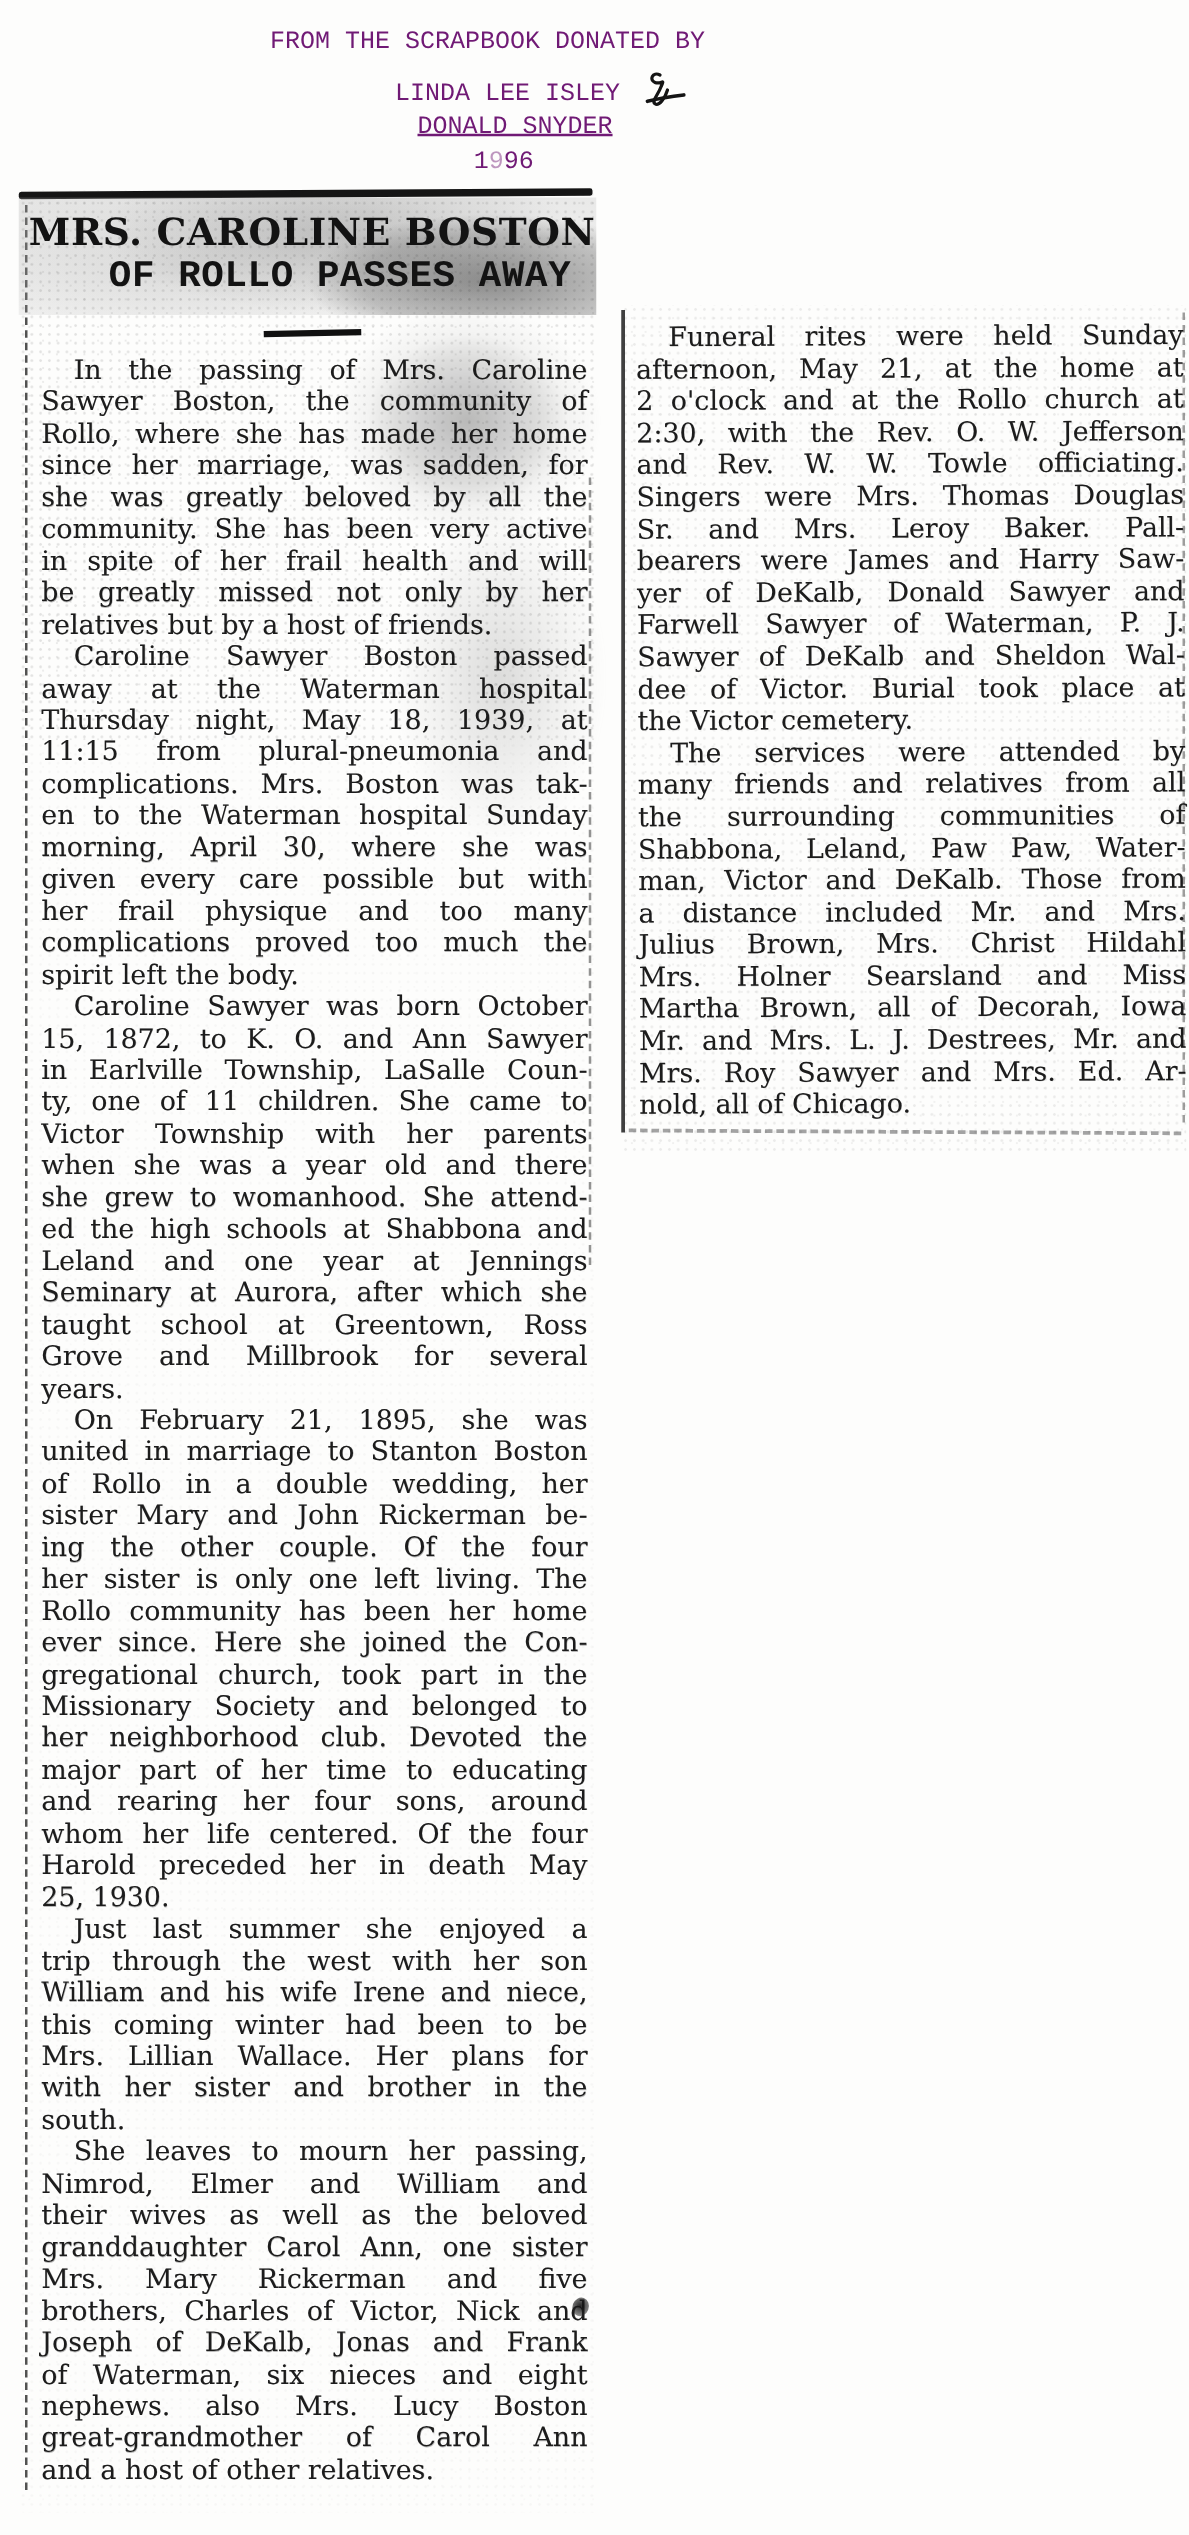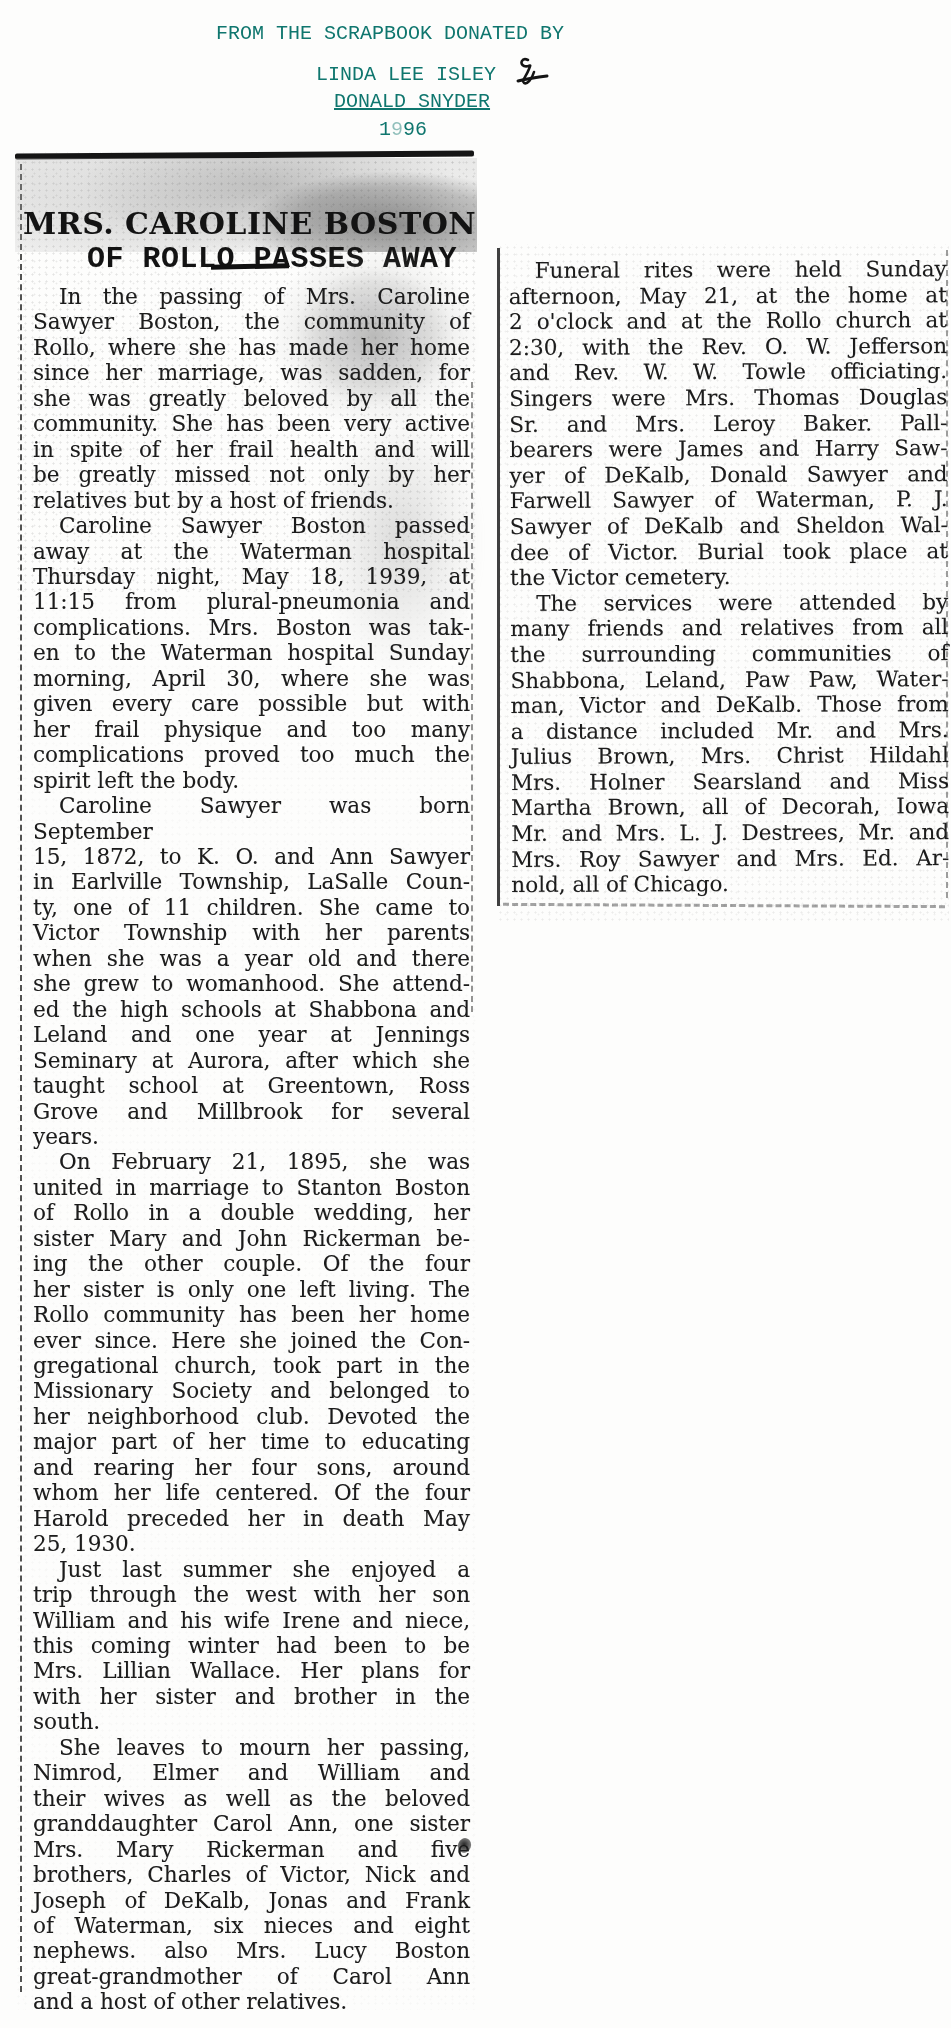--- a/index.html
+++ b/index.html
@@ -1,21 +1,21 @@
 <!DOCTYPE html>
 <html><head>
 <meta charset="utf-8">
 <style>
   html,body{margin:0;padding:0;background:#ffffff;}
   .page{position:relative;width:951px;height:2028px;background:#fdfdfc;overflow:hidden;
         font-family:"DejaVu Serif", serif;color:#1c1c1c;}
 
   
   .tw{position:absolute;font-family:"Liberation Mono", monospace;font-size:20px;
-      line-height:24px;color:#0f766e;white-space:nowrap;letter-spacing:0px;}
+      line-height:24px;color:#701a75;white-space:nowrap;letter-spacing:0px;}
   .mark-svg{display:inline-block;vertical-align:-8px;margin-left:16px;}
   .faint-digit{opacity:.45;}
 
   
   .left-clip{position:absolute;left:15px;top:152px;width:462px;height:1858px;}
   .left-clip::before{content:"";position:absolute;left:5px;top:12px;height:1828px;
       border-left:2px dashed rgba(15,15,15,.72);}
   .right-marks{position:absolute;left:456px;top:230px;height:630px;width:0;
       border-left:2px dashed rgba(0,0,0,.42);}
 
@@ -34,21 +34,21 @@
       border-top:3px dashed #4c4c4c;opacity:.5;transform:rotate(0.3deg);}
 
   
   .headline-band{position:absolute;left:0;top:6px;width:462px;height:94px;
       background:
         radial-gradient(190px 70px at 82% 72%, rgba(40,40,40,.5), rgba(90,90,90,.32) 55%, transparent 78%),
         radial-gradient(250px 85px at 55% 30%, rgba(120,120,120,.35), transparent 75%),
         radial-gradient(320px 100px at 28% 60%, rgba(150,150,150,.25), transparent 80%),
         linear-gradient(rgba(168,168,168,.24), rgba(195,195,195,.1));}
   .hl{position:absolute;font-family:"DejaVu Serif", serif;font-weight:700;font-size:30px;
-      line-height:34px;color:#131313;white-space:nowrap;letter-spacing:0.5px;margin-top:37px;}
+      line-height:34px;color:#131313;white-space:nowrap;letter-spacing:0.5px;}
   .hl1{left:8px;top:12px;}
   .hl2{left:72px;top:47px;font-family:Liberation Mono, monospace;}
 
   
   .col-text{position:absolute;}
   .left-text{left:18px;top:132px;width:437px;}
   .right-text{left:13px;top:13px;width:438px;transform:rotate(-0.25deg);}
   .line{font-size:21.5px;line-height:25.45px;white-space:nowrap;
         text-align:justify;text-align-last:justify;color:#1c1c1c;
         text-shadow:0.3px 0.3px 0 rgba(10,10,10,.28);white-space:normal;}
@@ -115,21 +115,21 @@
         <div class="line">away at the Waterman hospital</div>
         <div class="line">Thursday night, May 18, 1939, at</div>
         <div class="line">11:15 from plural-pneumonia and</div>
         <div class="line">complications. Mrs. Boston was tak-</div>
         <div class="line">en to the Waterman hospital Sunday</div>
         <div class="line">morning, April 30, where she was</div>
         <div class="line">given every care possible but with</div>
         <div class="line">her frail physique and too many</div>
         <div class="line">complications proved too much the</div>
         <div class="line last">spirit left the body.</div>
-        <div class="line first">Caroline Sawyer was born September</div>
+        <div class="line first">Caroline Sawyer was born October</div>
         <div class="line">15, 1872, to K. O. and Ann Sawyer</div>
         <div class="line">in Earlville Township, LaSalle Coun-</div>
         <div class="line">ty, one of 11 children. She came to</div>
         <div class="line">Victor Township with her parents</div>
         <div class="line">when she was a year old and there</div>
         <div class="line">she grew to womanhood. She attend-</div>
         <div class="line">ed the high schools at Shabbona and</div>
         <div class="line">Leland and one year at Jennings</div>
         <div class="line">Seminary at Aurora, after which she</div>
         <div class="line">taught school at Greentown, Ross</div>

